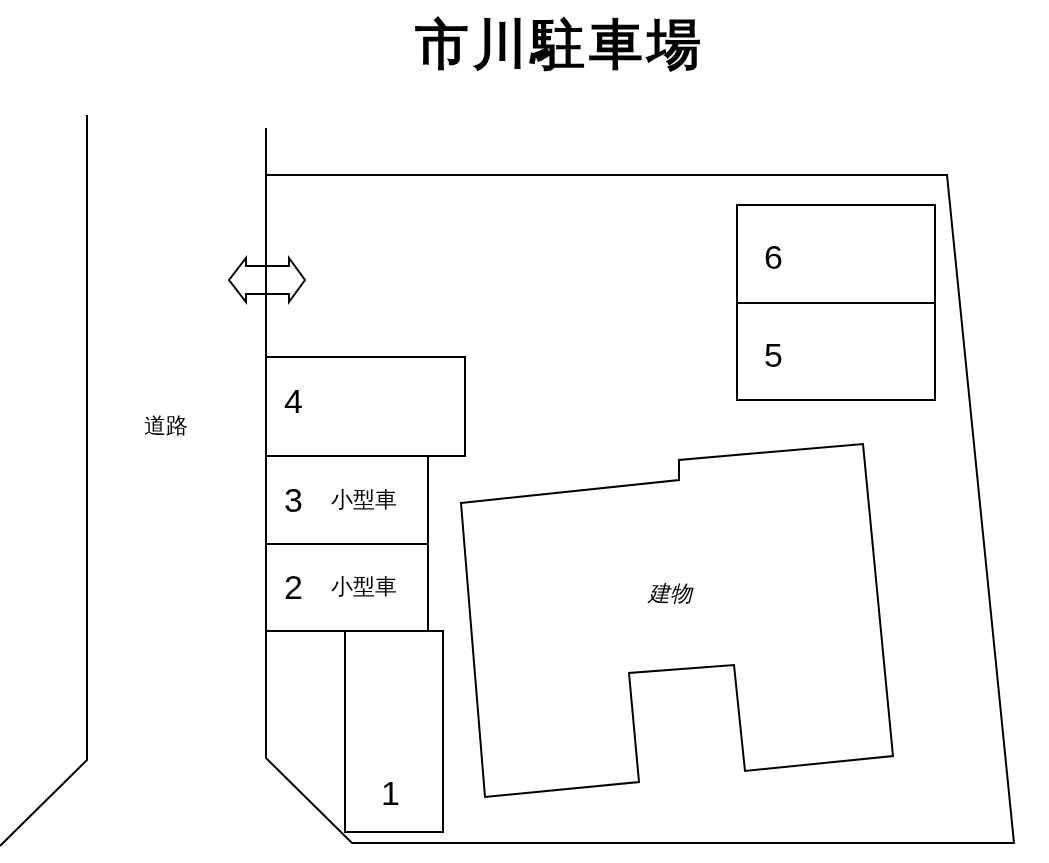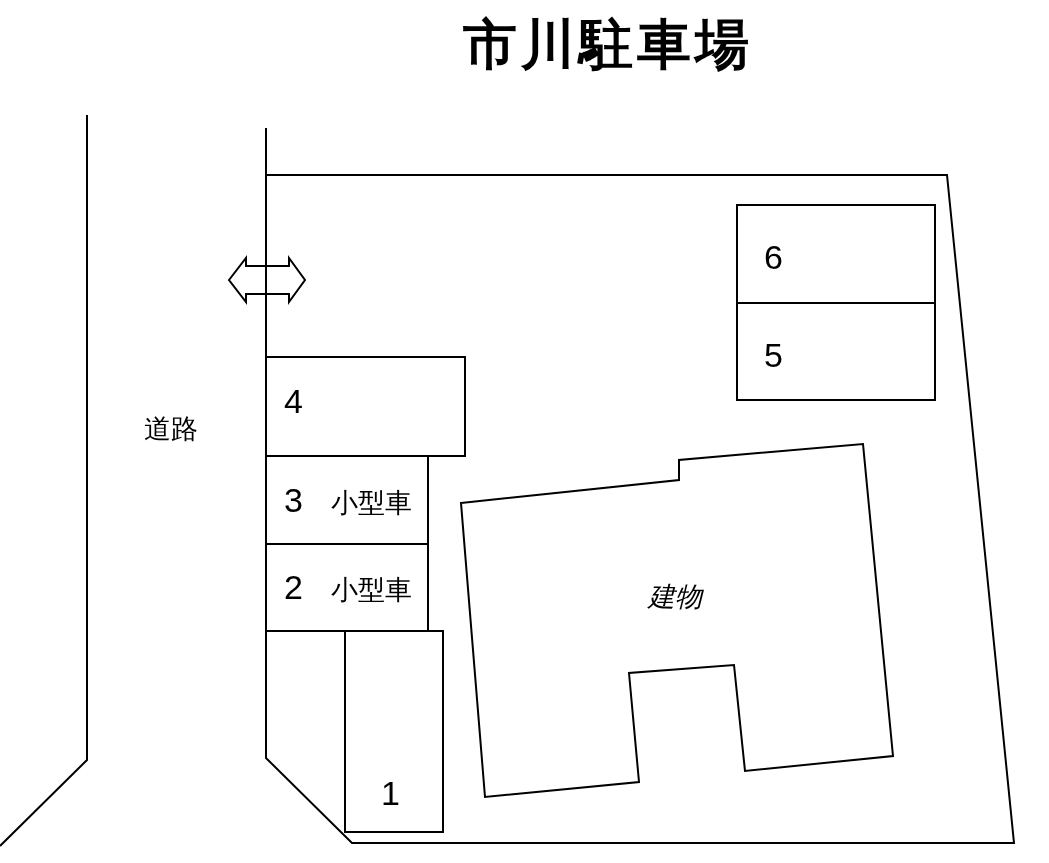--- a/index.html
+++ b/index.html
@@ -1,23 +1,23 @@
 <!DOCTYPE html>
 <html><head>
 <meta charset="utf-8">
 <style>
   html, body { margin: 0; padding: 0; background: #ffffff; }
   body { width: 1049px; height: 863px; position: relative; overflow: hidden;
          font-family: "DejaVu Sans", "Liberation Sans", sans-serif; }
   svg { position: absolute; left: 0; top: 0; }
   .ln { fill: none; stroke: #000; stroke-width: 2; }
   .txt { position: absolute; color: #000; white-space: nowrap; line-height: 1; }
-  .title { font-size: 54px; letter-spacing: 4px; left: 415px; top: 18px; font-weight: bold; margin-left: 48px; }
+  .title { font-size: 54px; letter-spacing: 4px; left: 415px; top: 18px; font-weight: bold; }
   .num { font-size: 34px; font-family: "Liberation Sans", "DejaVu Sans", sans-serif; }
-  .lbl { font-size: 27px; }
+  .lbl { font-size: 22px; }
 </style>
 </head>
 <body>
 
 <svg width="1049" height="863" viewBox="0 0 1049 863">
 
   <polyline class="ln" points="87,115 87,760 0,846"></polyline>
   <polyline class="ln" points="266,128 266,758 352,843 1014,843 947,175 266,175"></polyline>
 
   <polygon class="ln" points="229,280 246,258 246,266 289,266 289,258 305,280 289,302 289,294 246,294 246,302"></polygon>

